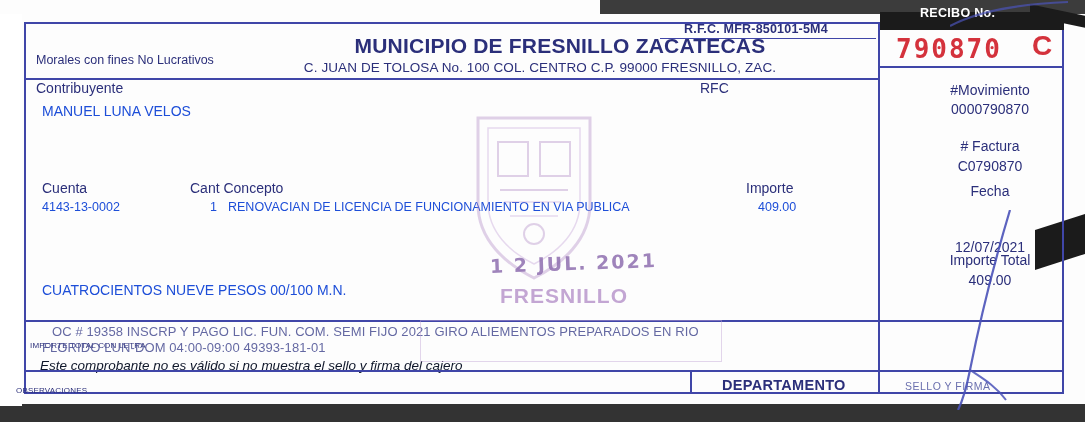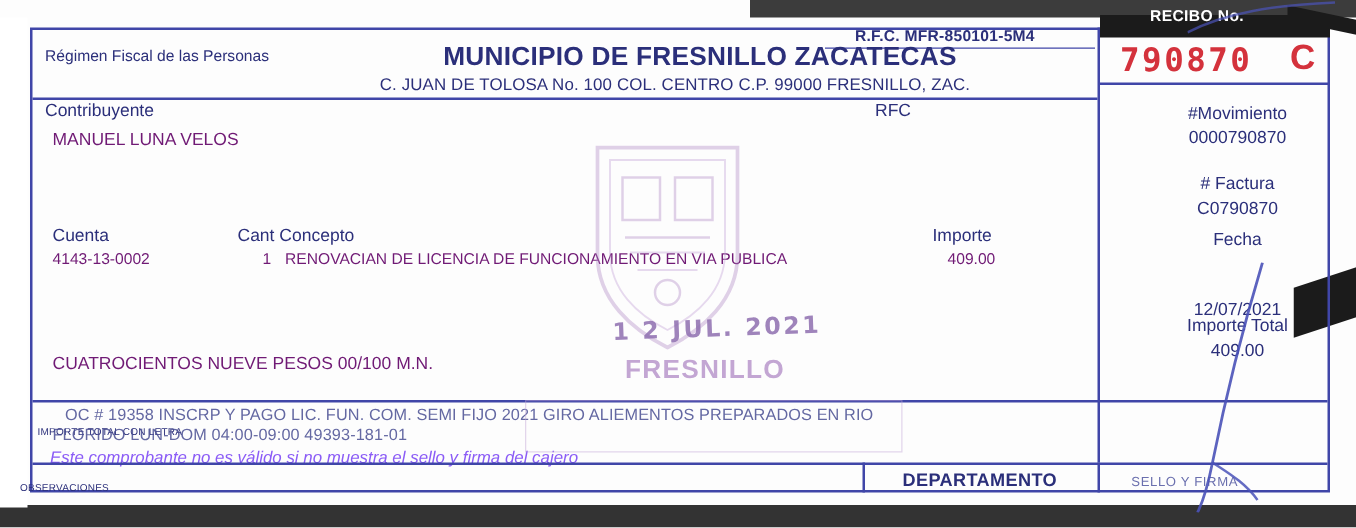--- a/index.html
+++ b/index.html
@@ -162,21 +162,21 @@
 
   
   .lbl {
     position: absolute;
     font-size: 14px;
     color: #2b2f7a;
   }
   .val {
     position: absolute;
     font-size: 14px;
-    color: #701a75;
+    color: #1d4ed8;
   }
   .small {
     font-size: 12.5px;
   }
 
   
   .rcol {
     position: absolute;
     left: 880px;
     width: 220px;
@@ -202,21 +202,21 @@
     position: absolute;
     font-size: 8px;
     color: #2b2f7a;
     letter-spacing: .2px;
   }
   .italic-note {
     position: absolute;
     left: 40px; top: 358px;
     font-size: 13.5px;
     font-style: italic;
-    color: #8b5cf6;
+    color: #0f172a;
   }
   .dept {
     position: absolute;
     left: 722px; top: 377px;
     font-size: 14.5px;
     font-weight: bold;
     color: #2b2f7a;
     letter-spacing: .3px;
   }
   .sello-firma {
@@ -306,21 +306,22 @@
 <div class="hdr-rfc">R.F.C. MFR-850101-5M4</div>
 <div class="hdr-rfc-rule"></div>
 
 <div class="recibo-bar"></div>
 <div class="recibo-label">RECIBO No.</div>
 <div class="folio">790870</div>
 <div class="folio-letter">C</div>
 <div class="folio-rule"></div>
 
 <div class="regimen">
-  <span>Régimen Fiscal de las Personas</span><br>
+  <br>
+  <span>Morales con fines No Lucrativos</span>
 </div>
 
 <div class="muni-title">MUNICIPIO DE FRESNILLO ZACATECAS</div>
 <div class="muni-addr">C. JUAN DE TOLOSA No. 100   COL. CENTRO   C.P. 99000    FRESNILLO, ZAC.</div>
 
 <div class="row-rule" style="left:26px; top:78px; width:852px;"></div>
 <div class="vsep"></div>
 
 <div class="lbl" style="left:36px; top:80px;">Contribuyente</div>
 <div class="lbl" style="left:700px; top:80px;">RFC</div>

